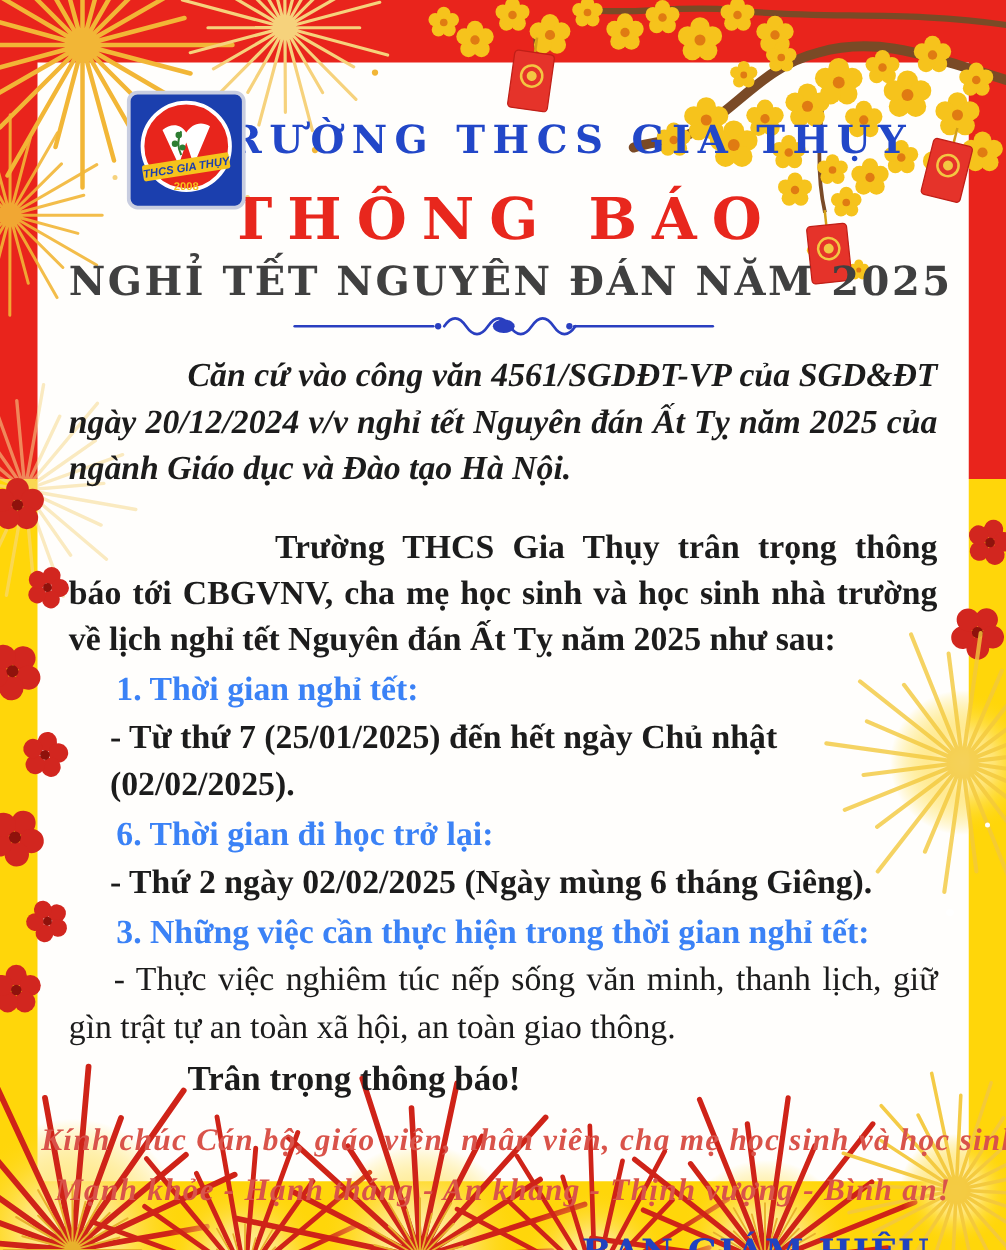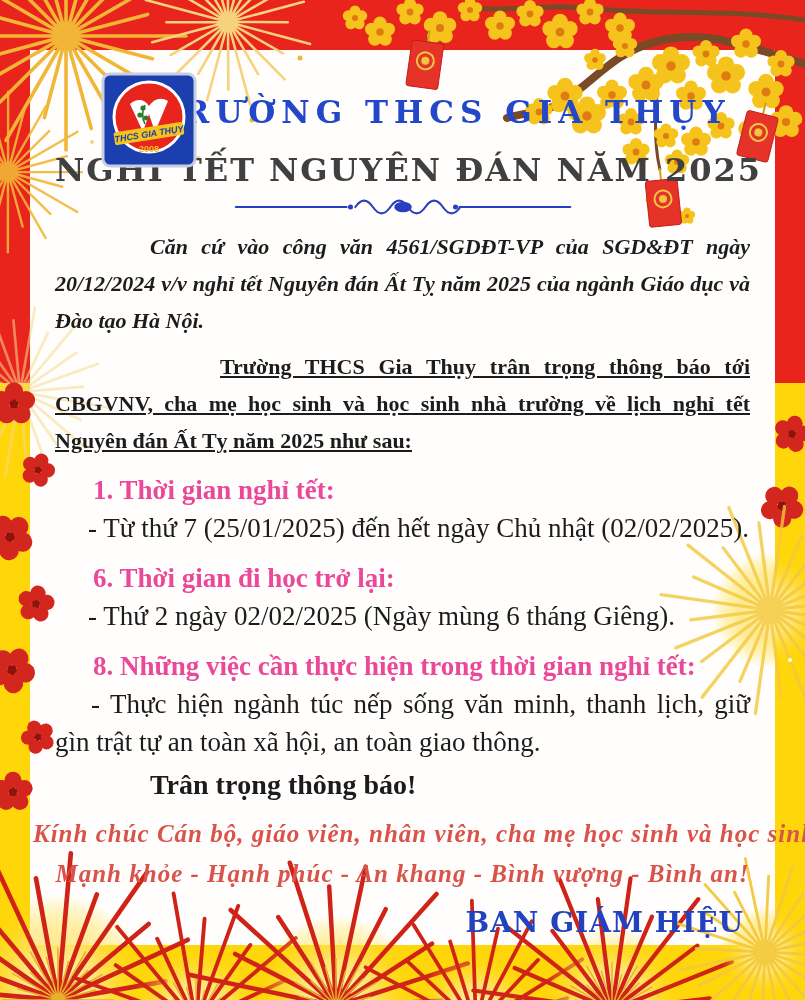--- a/index.html
+++ b/index.html
@@ -30,25 +30,25 @@
   .title{
     text-align:center;font-family:"DejaVu Serif",serif;font-weight:bold;
     font-size:46px;letter-spacing:12px;color:#e8271d;line-height:1.1;margin-top:4px;
   }
   .subtitle{
     text-align:center;font-family:"DejaVu Serif",serif;font-weight:bold;
     font-size:32px;letter-spacing:2px;color:#404040;line-height:1.15;margin-top:6px;white-space:nowrap;
   }
   .divider{display:block;margin:7px auto 0;}
   p{margin:0;}
-  .para{font-size:22px;line-height:37px;text-align:justify;}
+  .para{font-size:27px;line-height:37px;text-align:justify;}
   .intro{font-weight:bold;font-style:italic;text-indent:95px;margin-top:10px;}
-  .announce{font-weight:bold;text-indent:165px;margin-top:9px;text-decoration:underline;}
-  .sec-h{font-size:27px;line-height:38px;font-weight:bold;color:#ec4899;padding-left:38px;margin-top:12px;}
-  .sec-d{font-size:27px;line-height:38px;padding-left:33px;}
+  .announce{font-weight:bold;text-indent:165px;margin-top:26px;}
+  .sec-h{font-size:27px;line-height:38px;font-weight:bold;color:#3b82f6;padding-left:38px;margin-top:2px;}
+  .sec-d{font-size:27px;line-height:38px;padding-left:33px;font-weight:bold;}
   .sec-d-wrap{font-size:27px;line-height:38px;text-align:justify;text-indent:36px;}
   .closing{font-size:28px;line-height:38px;font-weight:bold;padding-left:95px;margin-top:5px;}
   .wishes{margin:10px -22px 0;text-align:center;color:#d9534a;
     font-style:italic;font-weight:bold;font-size:25px;line-height:40px;letter-spacing:1px;white-space:nowrap;}
   .signature{margin-top:12px;text-align:right;padding-right:6px;
     font-family:"DejaVu Serif",serif;font-weight:bold;font-size:28px;
     letter-spacing:1px;color:#2143c0;}
 </style>
 </head>
 <body>
@@ -202,20 +202,21 @@
         <path d="M44,52 C41,46 41,39 44,33" stroke="#2e7d32" fill="none" stroke-width="1.6"></path>
       <g transform="rotate(-9 48 62)">
         <rect x="13" y="55" width="70" height="13" rx="2" fill="#f6c31c"></rect>
         <text x="48" y="65" font-size="9" font-weight="bold" font-style="italic" fill="#1b3fae" text-anchor="middle" font-family="Liberation Sans, sans-serif">THCS GIA THỤY</text>
       </g>
       <text x="48" y="80" font-size="9" font-weight="bold" fill="#f6c31c" text-anchor="middle" font-family="Liberation Sans, sans-serif">2008</text>
     </svg>
     <div class="school-name">TRƯỜNG THCS GIA THỤY</div>
   </div>
 
+  <div class="title">THÔNG BÁO</div>
   <div class="subtitle">NGHỈ TẾT NGUYÊN ĐÁN NĂM 2025</div>
 
   <svg class="divider" width="350" height="22" viewBox="0 0 360 22" xmlns="http://www.w3.org/2000/svg">
     <g stroke="#2a3fc0" stroke-width="2.2" fill="none" stroke-linecap="round">
       <path d="M8,11 H122"></path>
         <path d="M238,11 H352"></path>
       <path d="M131,11 q9,-13 18,0 q9,13 18,0 q9,-13 18,0 q9,13 18,0 q9,-13 18,0 q9,13 18,0"></path>
     </g>
     <circle cx="126" cy="11" r="2.6" fill="#2a3fc0"></circle>
       <circle cx="234" cy="11" r="2.6" fill="#2a3fc0"></circle>
@@ -223,25 +224,25 @@
   </svg>
 
   <p class="para intro">Căn cứ vào công văn 4561/SGDĐT-VP của SGD&amp;ĐT ngày 20/12/2024 v/v nghỉ tết Nguyên đán Ất Tỵ năm 2025 của ngành Giáo dục và Đào tạo Hà Nội.</p>
   <p class="para announce">Trường THCS Gia Thụy trân trọng thông báo tới CBGVNV, cha mẹ học sinh và học sinh nhà trường về lịch nghỉ tết Nguyên đán Ất Tỵ năm 2025 như sau:</p>
 
   <div>
     <p class="sec-h">1. Thời gian nghỉ tết:</p>
     <p class="sec-d">- Từ thứ 7 (25/01/2025) đến hết ngày Chủ nhật (02/02/2025).</p>
     <p class="sec-h">6. Thời gian đi học trở lại:</p>
     <p class="sec-d">- Thứ 2 ngày 02/02/2025 (Ngày mùng 6 tháng Giêng).</p>
-    <p class="sec-h">8. Những việc cần thực hiện trong thời gian nghỉ tết:</p>
-    <p class="sec-d-wrap">- Thực hiện ngành túc nếp sống văn minh, thanh lịch, giữ gìn trật tự an toàn xã hội, an toàn giao thông.</p>
+    <p class="sec-h">3. Những việc cần thực hiện trong thời gian nghỉ tết:</p>
+    <p class="sec-d-wrap">- Thực việc nghiêm túc nếp sống văn minh, thanh lịch, giữ gìn trật tự an toàn xã hội, an toàn giao thông.</p>
   </div>
 
   <p class="closing">Trân trọng thông báo!</p>
 
   <div class="wishes">
     <div>Kính chúc Cán bộ, giáo viên, nhân viên, cha mẹ học sinh và học sinh nhà trường</div>
-    <div>Mạnh khỏe - Hạnh phúc - An khang - Bình vượng - Bình an!</div>
+    <div>Mạnh khỏe - Hạnh tháng - An khang - Thịnh vượng - Bình an!</div>
   </div>
 
   <div class="signature">BAN GIÁM HIỆU</div>
 </div>
 
 </body></html>

